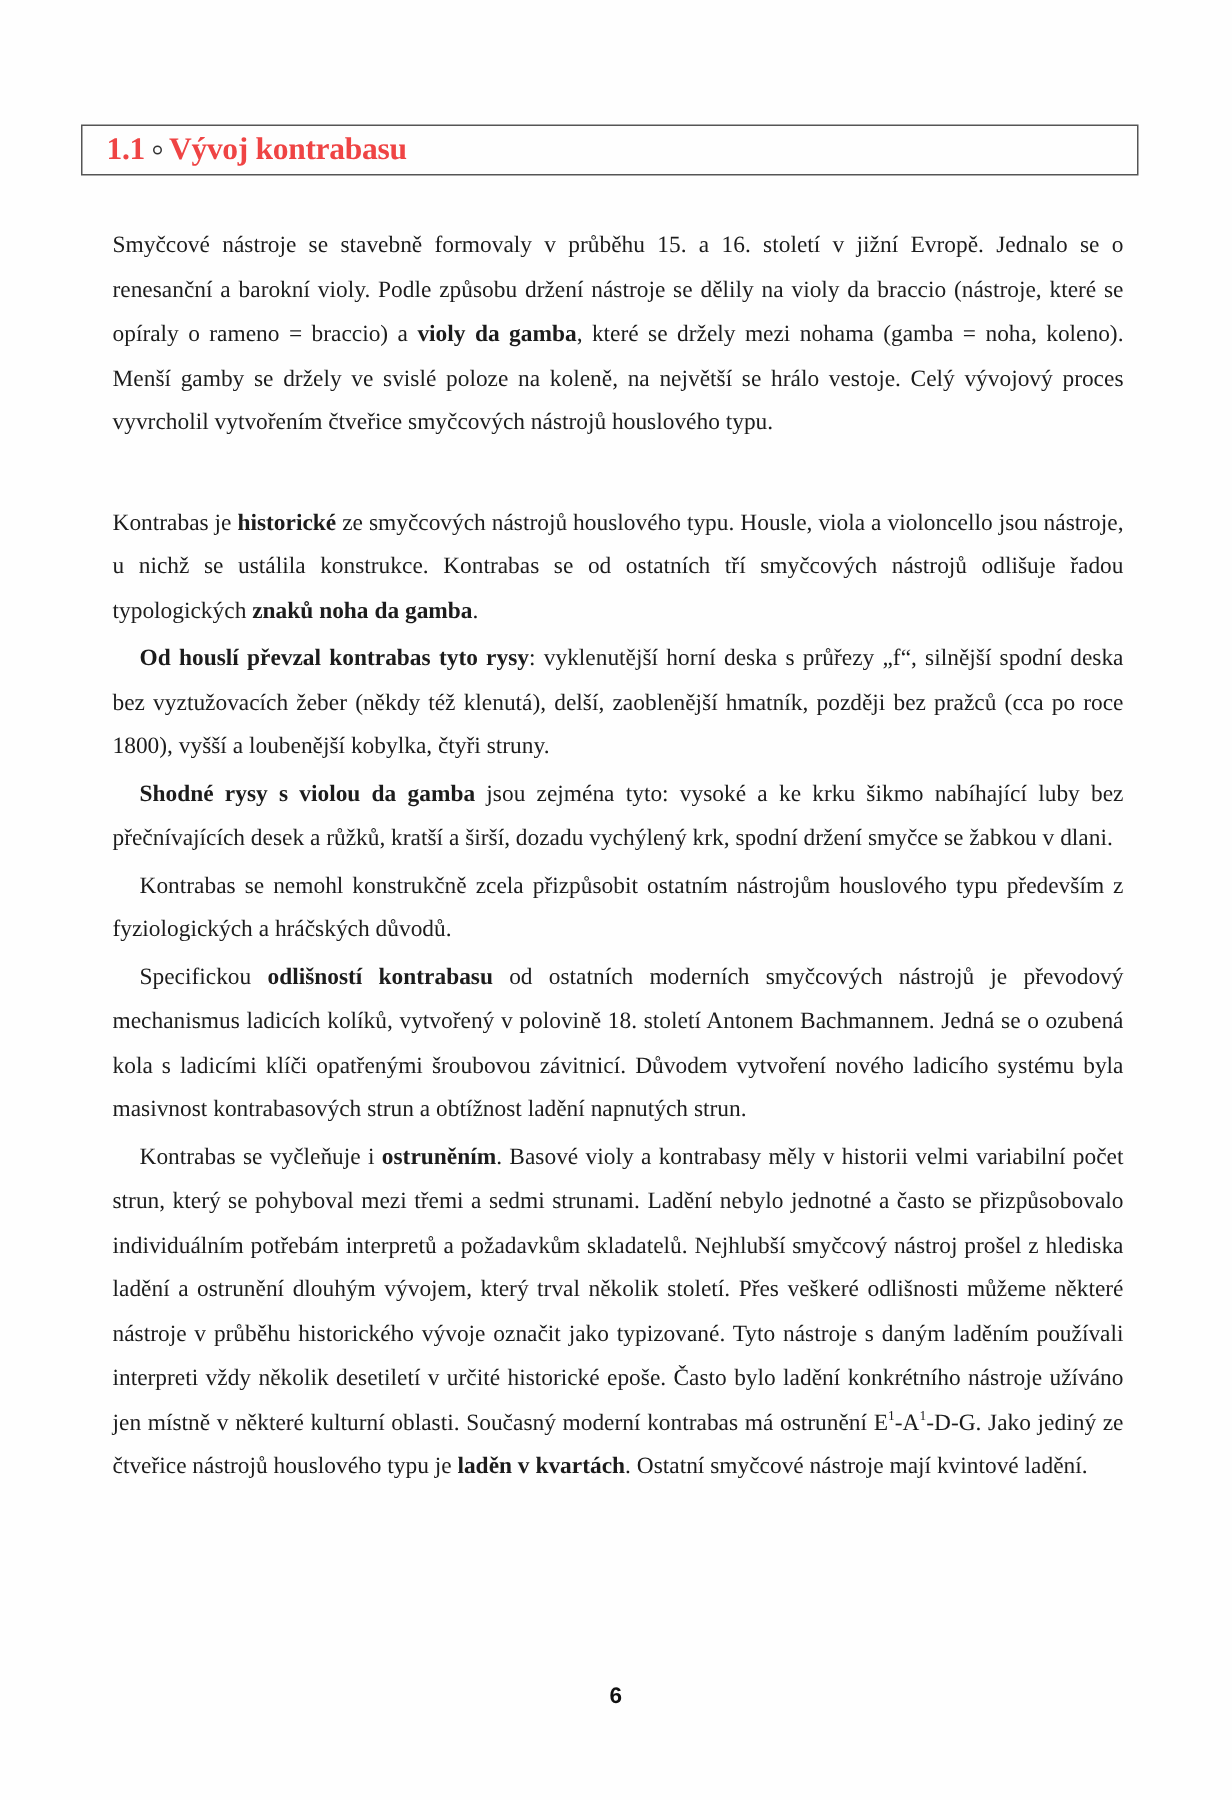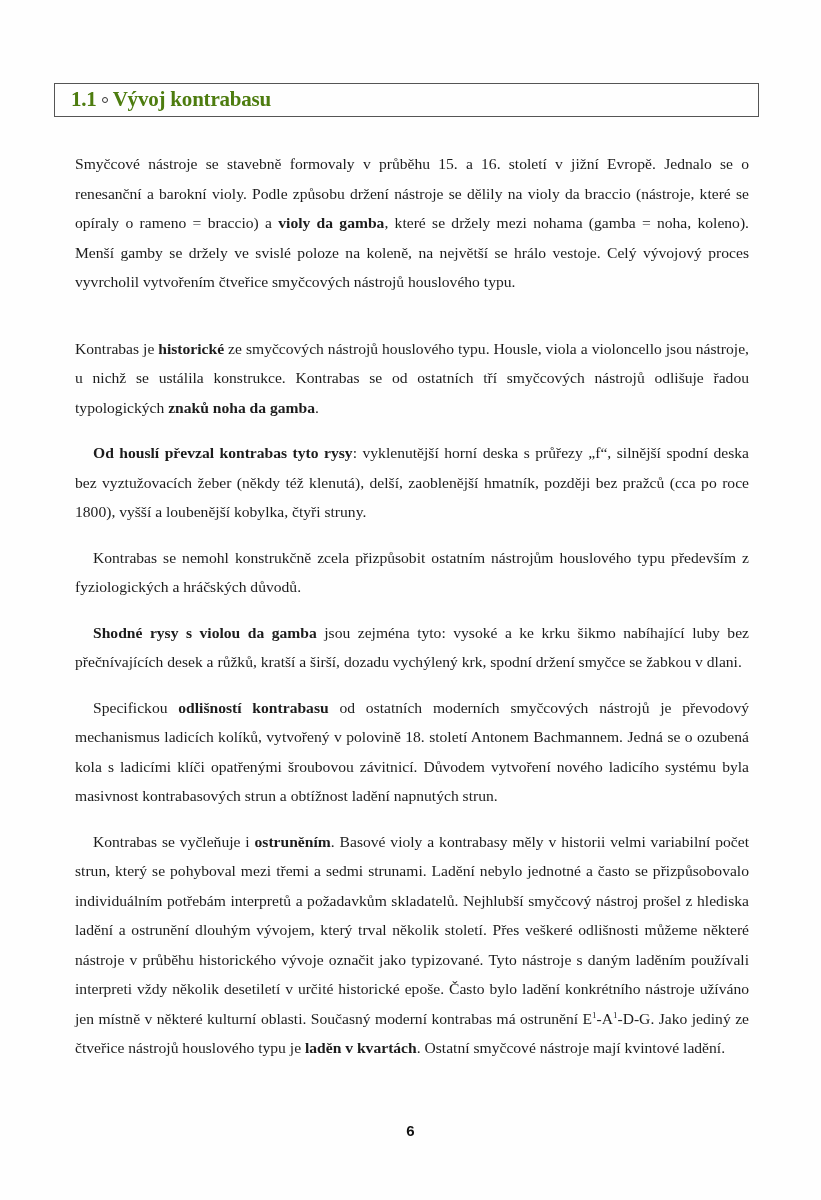--- a/index.html
+++ b/index.html
@@ -32,21 +32,21 @@
       border: 1.5px solid #555555;
       box-sizing: border-box;
     }
     .heading-text {
       position: absolute;
       left: 16px;
       top: 3px;
       font-size: 21px;
       font-weight: bold;
       letter-spacing: -0.2px;
-      color: #4d7c0f;
+      color: #ef4444;
       white-space: nowrap;
     }
     .heading-sep {
       display: inline-block;
       width: 6px;
       height: 6px;
       border: 1.2px solid #333;
       border-radius: 50%;
       vertical-align: middle;
       margin: 0 5px 3px 5px;
@@ -60,21 +60,21 @@
       font-size: 15.6px;
       line-height: 29.5px;
       text-align: justify;
     }
     .content p {
       margin: 0;
       font-family: Liberation Serif, serif;
     }
     .content p.indent {
       text-indent: 18px;
-      margin-top: 16px;
+      margin-top: 2px;
     }
     .content p.gap {
       margin-top: 37px;
     }
     .content b {
       font-weight: bold;
     }
     .page-number {
       position: absolute;
       left: 0;
@@ -94,21 +94,21 @@
 <div class="page">
 
   <div class="heading-box">
     <div class="heading-text"><span>1.1</span><span class="heading-sep"></span><span>Vývoj kontrabasu</span></div>
   </div>
 
   <div class="content">
     <p><span>Smyčcové nástroje se stavebně formovaly v průběhu 15. a 16. století v jižní Evropě. Jednalo se o renesanční a barokní violy. Podle způsobu držení nástroje se dělily na violy da braccio (nástroje, které se opíraly o rameno = braccio) a </span><b>violy da gamba</b><span>, které se držely mezi nohama (gamba = noha, koleno). Menší gamby se držely ve svislé poloze na koleně, na největší se hrálo vestoje. Celý vývojový proces vyvrcholil vytvořením čtveřice smyčcových nástrojů houslového typu.</span></p>
     <p class="gap"><span>Kontrabas je </span><b>historické</b><span> ze smyčcových nástrojů houslového typu. Housle, viola a violoncello jsou nástroje, u nichž se ustálila konstrukce. Kontrabas se od ostatních tří smyčcových nástrojů odlišuje řadou typologických </span><b>znaků noha da gamba</b><span>.</span></p>
     <p class="indent"><b>Od houslí převzal kontrabas tyto rysy</b><span>: vyklenutější horní deska s průřezy „f“, silnější spodní deska bez vyztužovacích žeber (někdy též klenutá), delší, zaoblenější hmatník, později bez pražců (cca po roce 1800), vyšší a loubenější kobylka, čtyři struny.</span></p>
+    <p class="indent"><b>Shodné rysy s violou da gamba</b><span> jsou zejména tyto: vysoké a ke krku šikmo nabíhající luby bez přečnívajících desek a růžků, kratší a širší, dozadu vychýlený krk, spodní držení smyčce se žabkou v dlani.</span></p>
     <p class="indent"><span>Kontrabas se nemohl konstrukčně zcela přizpůsobit ostatním nástrojům houslového typu především z fyziologických a hráčských důvodů.</span></p>
-    <p class="indent"><b>Shodné rysy s violou da gamba</b><span> jsou zejména tyto: vysoké a ke krku šikmo nabíhající luby bez přečnívajících desek a růžků, kratší a širší, dozadu vychýlený krk, spodní držení smyčce se žabkou v dlani.</span></p>
     <p class="indent"><span>Specifickou </span><b>odlišností kontrabasu</b><span> od ostatních moderních smyčcových nástrojů je převodový mechanismus ladicích kolíků, vytvořený v polovině 18. století Antonem Bachmannem. Jedná se o ozubená kola s ladicími klíči opatřenými šroubovou závitnicí. Důvodem vytvoření nového ladicího systému byla masivnost kontrabasových strun a obtížnost ladění napnutých strun.</span></p>
     <p class="indent"><span>Kontrabas se vyčleňuje i </span><b>ostruněním</b><span>. Basové violy a kontrabasy měly v historii velmi variabilní počet strun, který se pohyboval mezi třemi a sedmi strunami. Ladění nebylo jednotné a často se přizpůsobovalo individuálním potřebám interpretů a požadavkům skladatelů. Nejhlubší smyčcový nástroj prošel z hlediska ladění a ostrunění dlouhým vývojem, který trval několik století. Přes veškeré odlišnosti můžeme některé nástroje v průběhu historického vývoje označit jako typizované. Tyto nástroje s daným laděním používali interpreti vždy několik desetiletí v určité historické epoše. Často bylo ladění konkrétního nástroje užíváno jen místně v některé kulturní oblasti. Současný moderní kontrabas má ostrunění E</span><sup>1</sup><span>-A</span><sup>1</sup><span>-D-G. Jako jediný ze čtveřice nástrojů houslového typu je </span><b>laděn v kvartách</b><span>. Ostatní smyčcové nástroje mají kvintové ladění.</span></p>
   </div>
 
   <div class="page-number">6</div>
 
 </div>
 
 </body></html>

